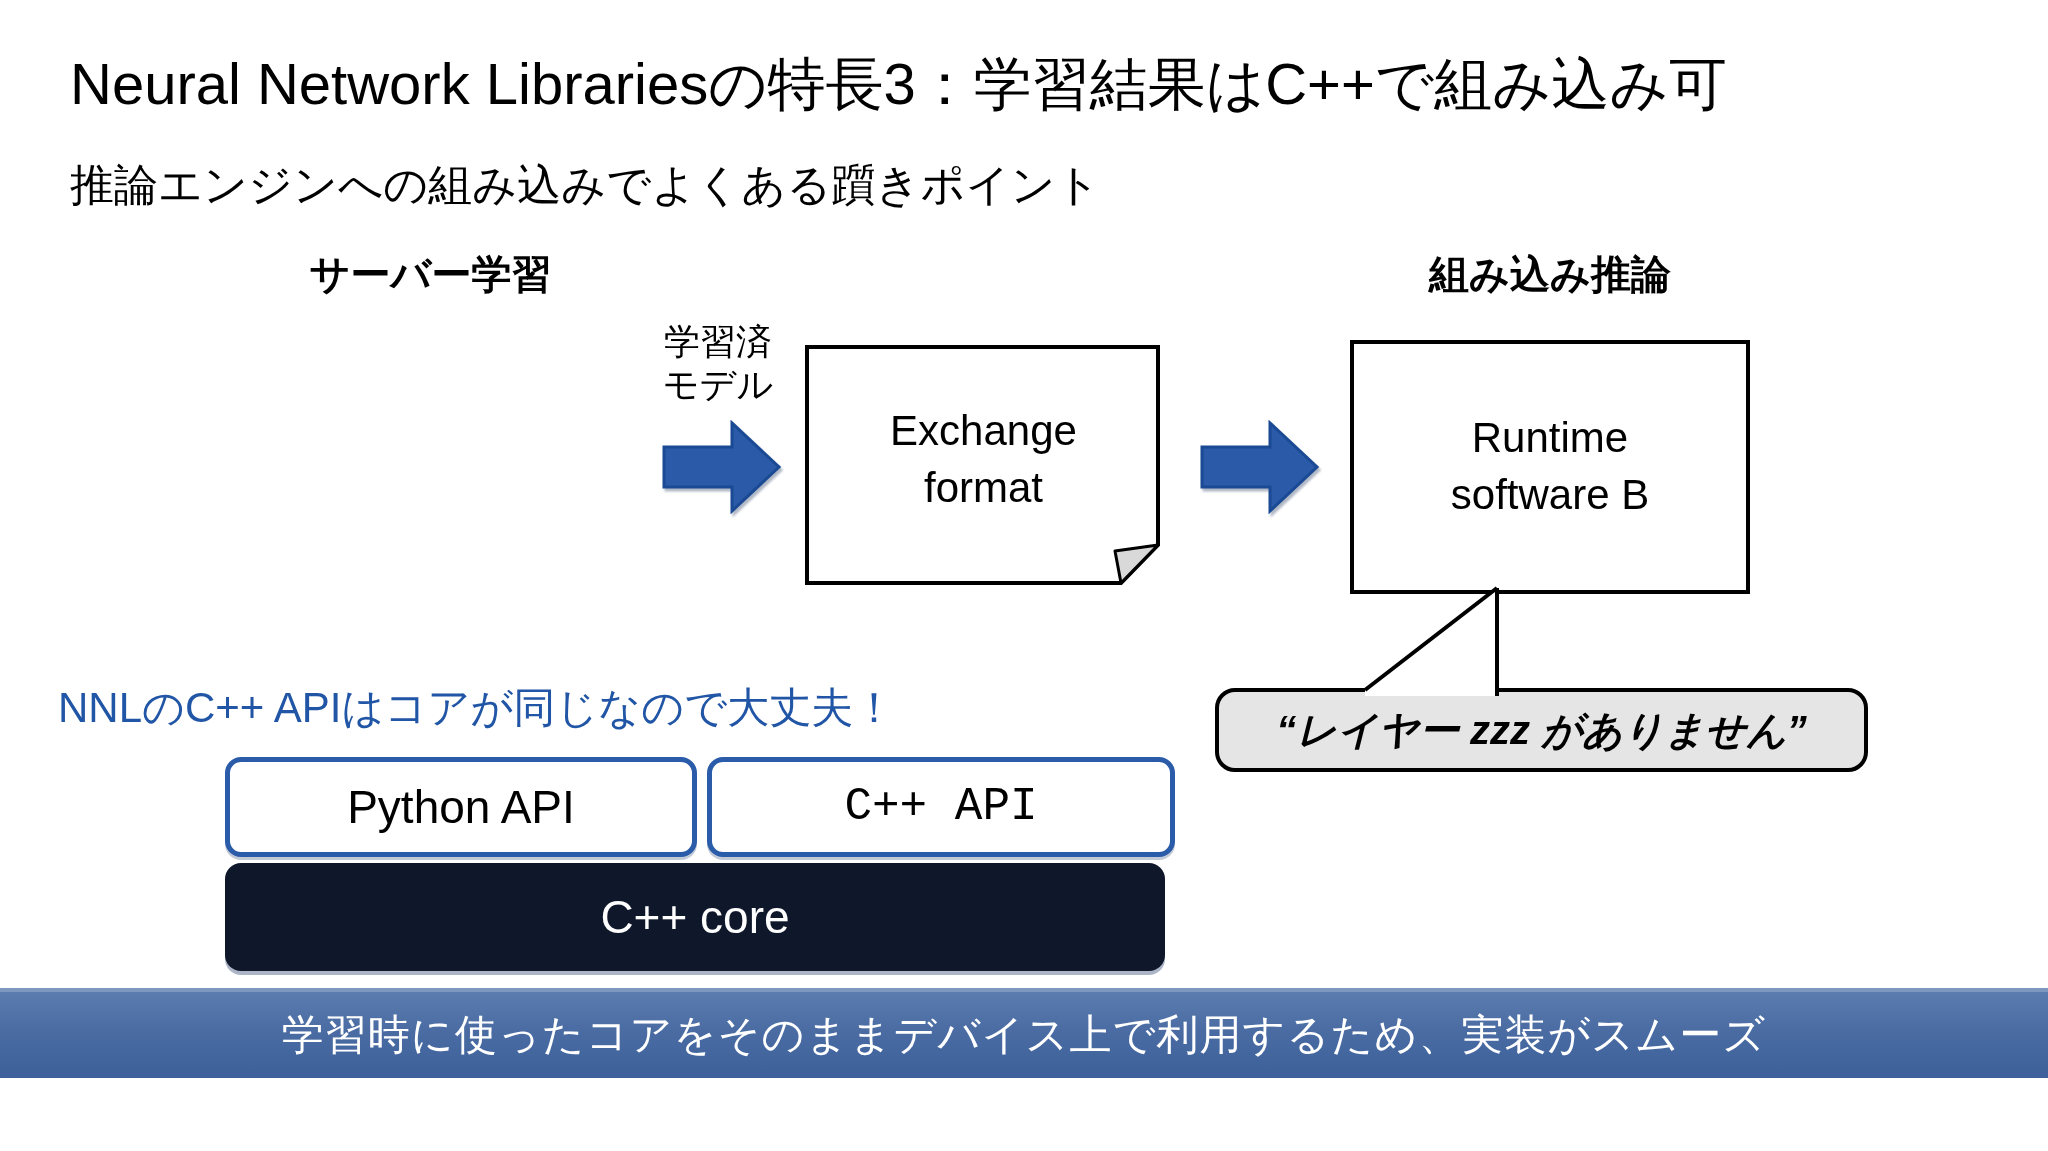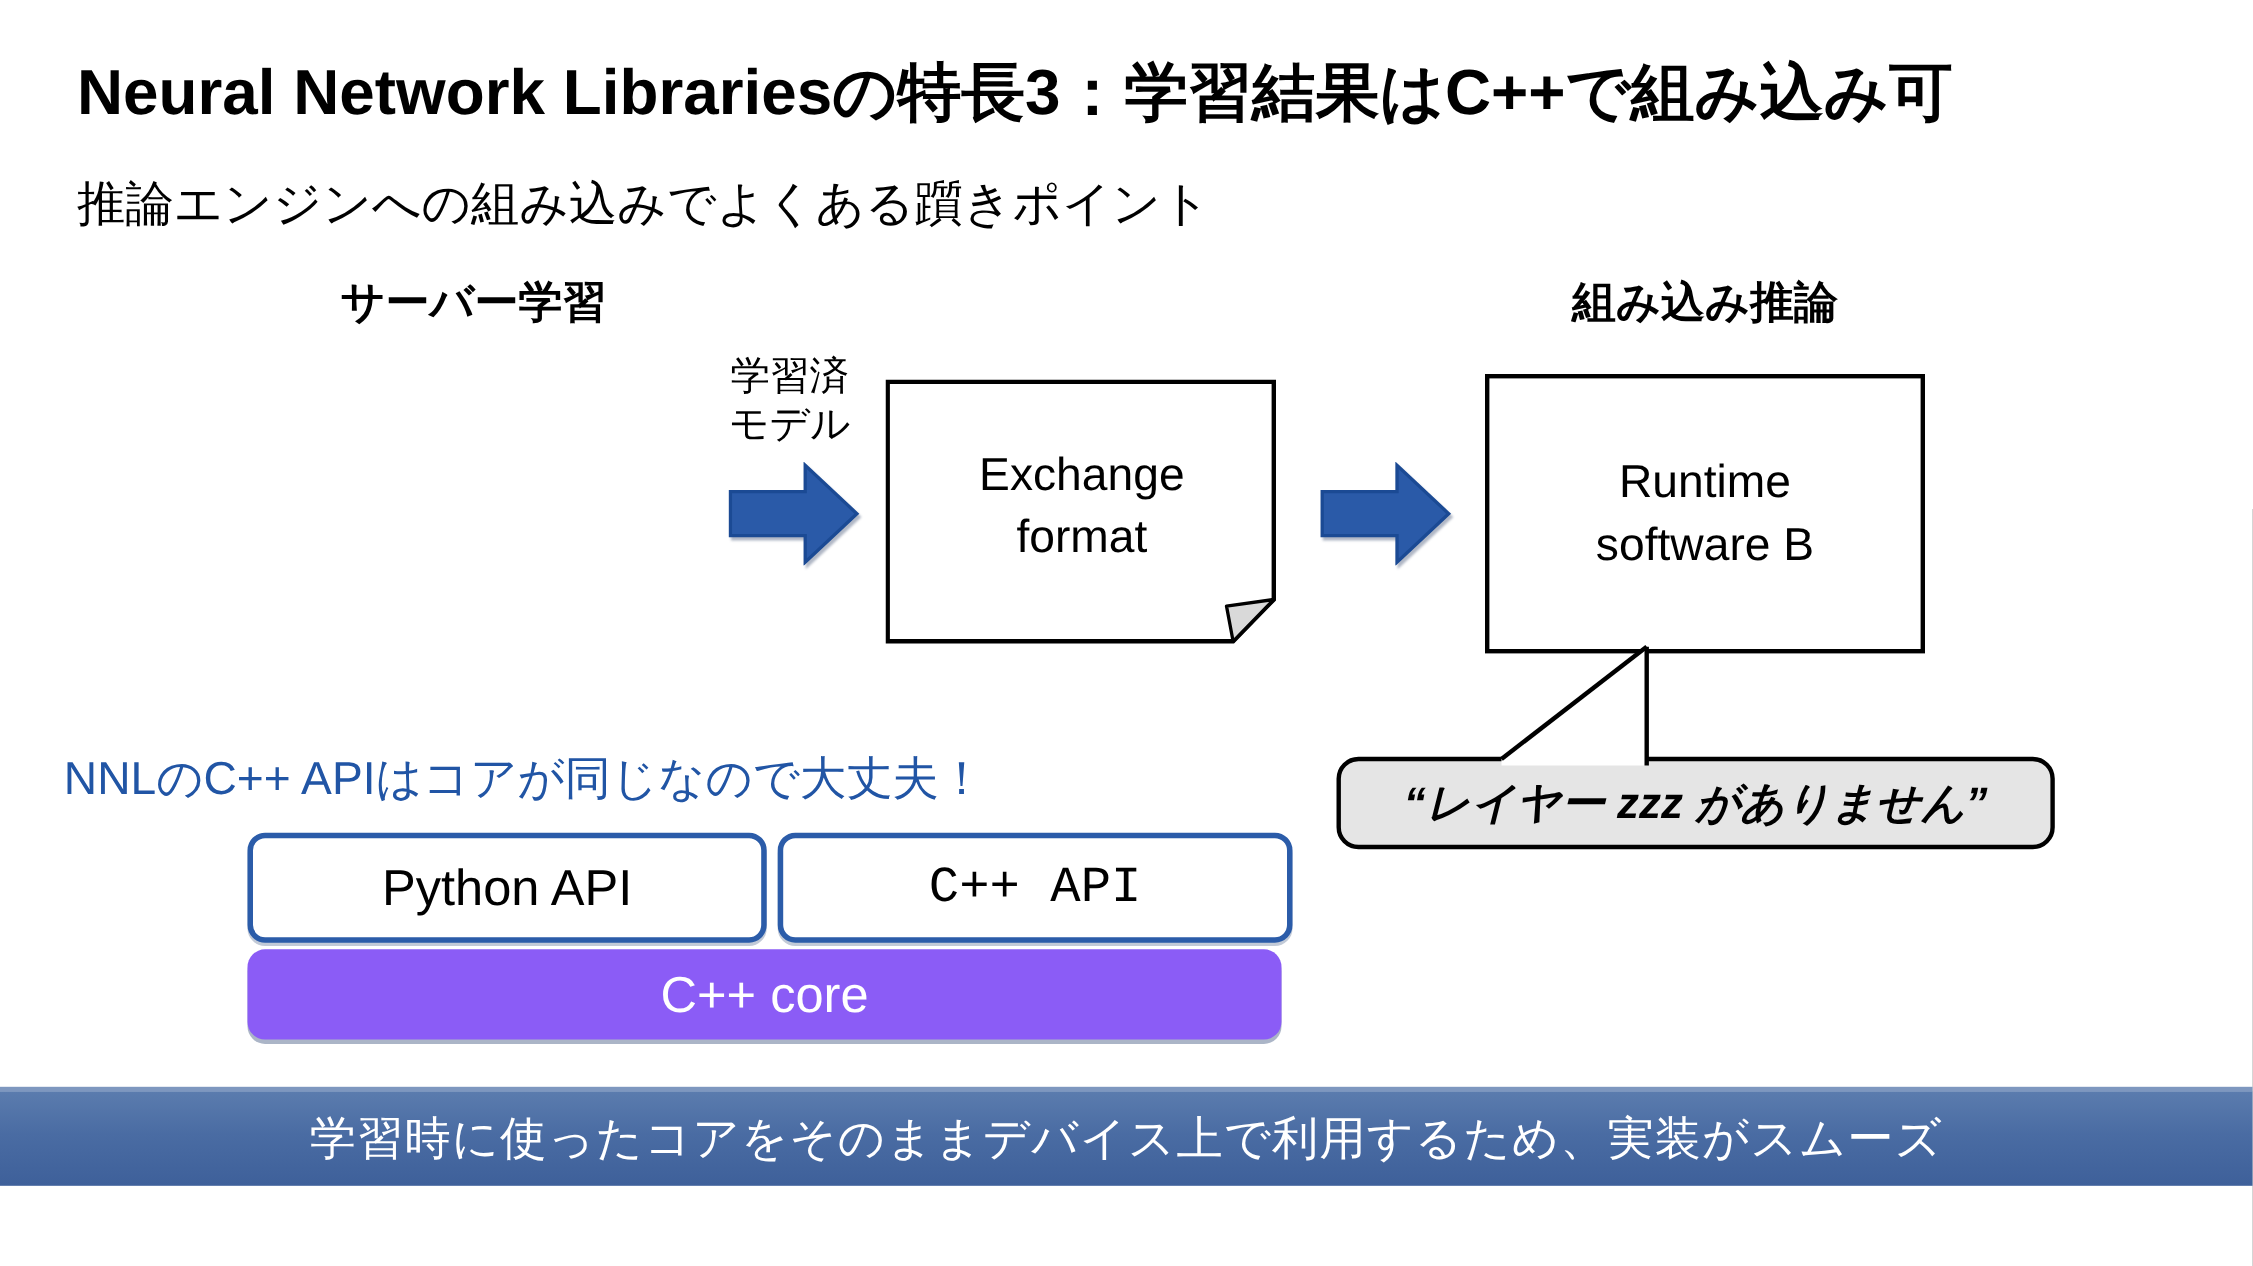--- a/index.html
+++ b/index.html
@@ -10,21 +10,21 @@
     font-family:"Liberation Sans", sans-serif;
     overflow:hidden;
     color:#000;
   }
   .abs{position:absolute;}
   .pre{white-space:pre-line;}
   .center{display:flex;align-items:center;justify-content:center;text-align:center;}
 
   .title{
     left:70px;top:46px;width:1900px;
-    font-size:58px;font-weight:700;letter-spacing:0px;
+    font-size:58px;font-weight:400;letter-spacing:0px;
   }
   .subtitle{
     left:70px;top:156px;width:1700px;
     font-size:44px;font-weight:400;
   }
   .section-label{
     top:248px;height:52px;
     font-size:40px;font-weight:700;
   }
   .label-server{left:228px;width:405px;}
@@ -61,22 +61,22 @@
   }
   .api-box{
     top:757px;height:90px;
     background:#fff;border:5px solid #2b5ca9;border-radius:16px;
     font-size:46px;color:#000;
     box-shadow:0 3px 0 rgba(13,42,95,.25);
   }
   .api-python{left:225px;width:462px;}
   .api-cpp{left:707px;width:458px;font-family:Liberation Mono, monospace;}
   .core-box{
-    left:225px;top:863px;width:940px;height:82px;
-    background:#8b5cf6;border-radius:16px;
+    left:225px;top:863px;width:940px;height:108px;
+    background:#0f172a;border-radius:16px;
     font-size:46px;color:#fff;
     box-shadow:0 4px 0 rgba(13,42,95,.35);
   }
 
   .banner{
     left:0;top:988px;width:2048px;height:90px;
     background:linear-gradient(180deg,#5b7cae 0%,#4a6ca3 45%,#3e609a 100%);
     border-top:4px solid #7e97bf;
     box-sizing:border-box;
     color:#fff;font-size:42px;letter-spacing:1px;

